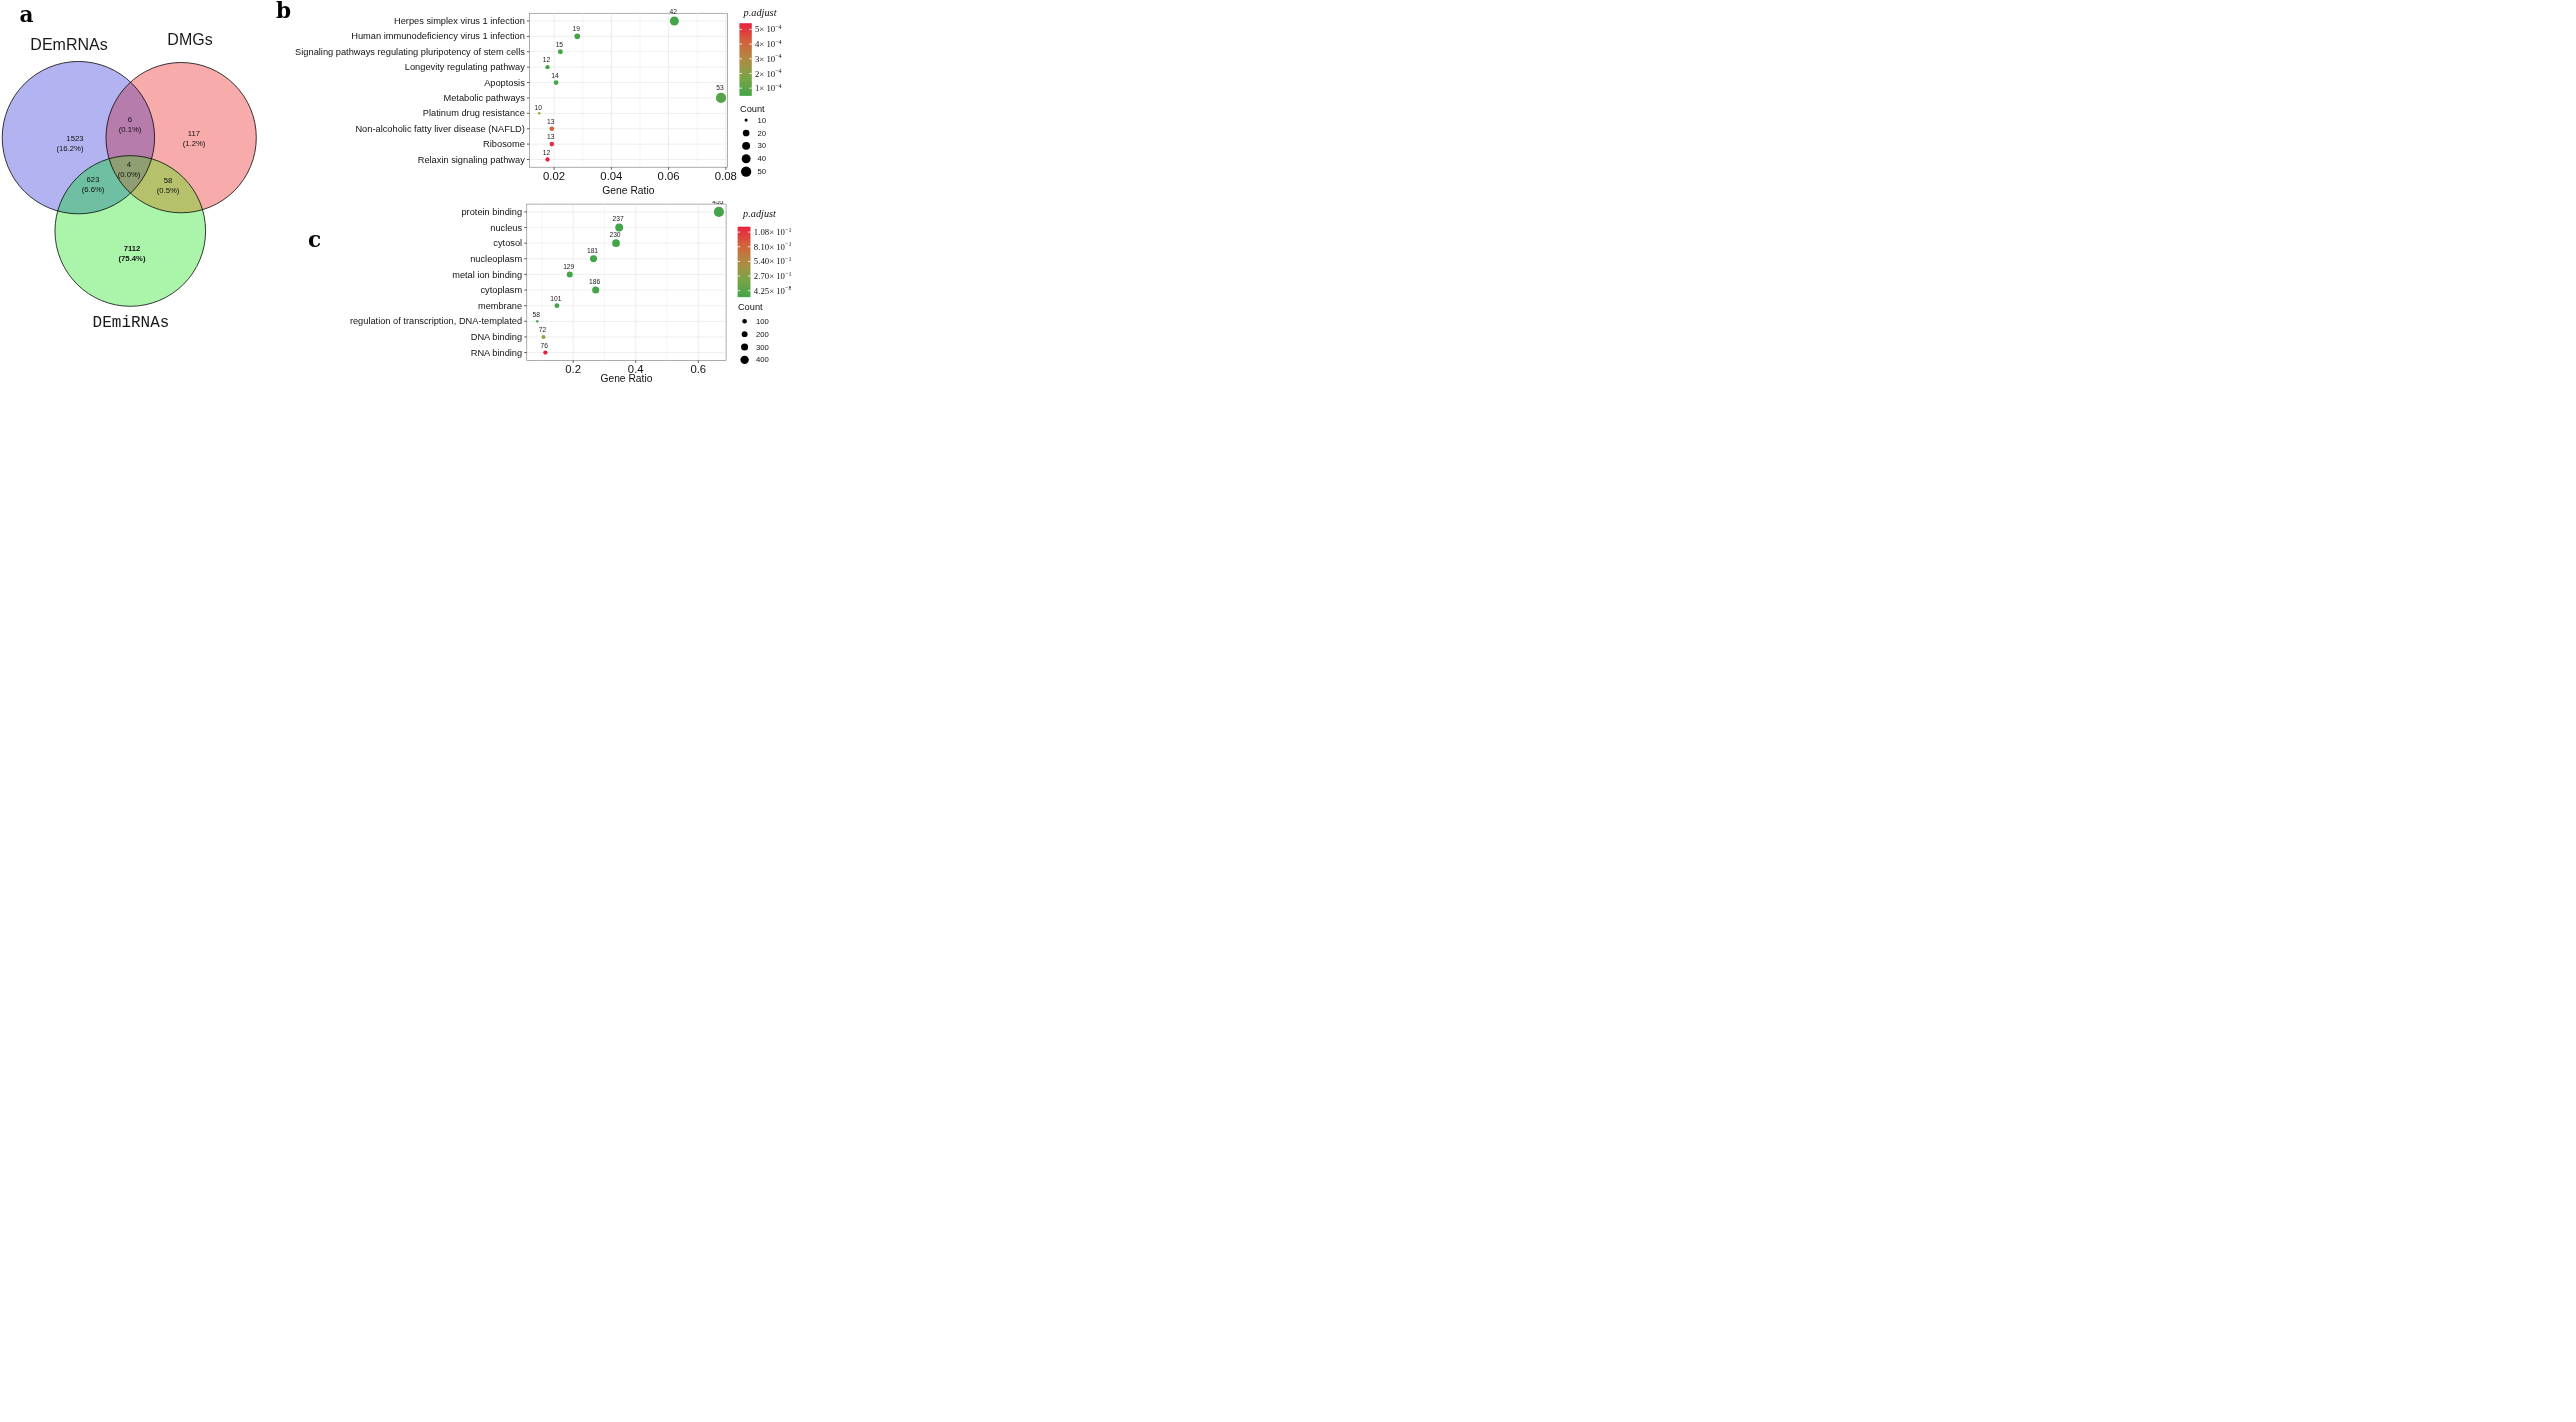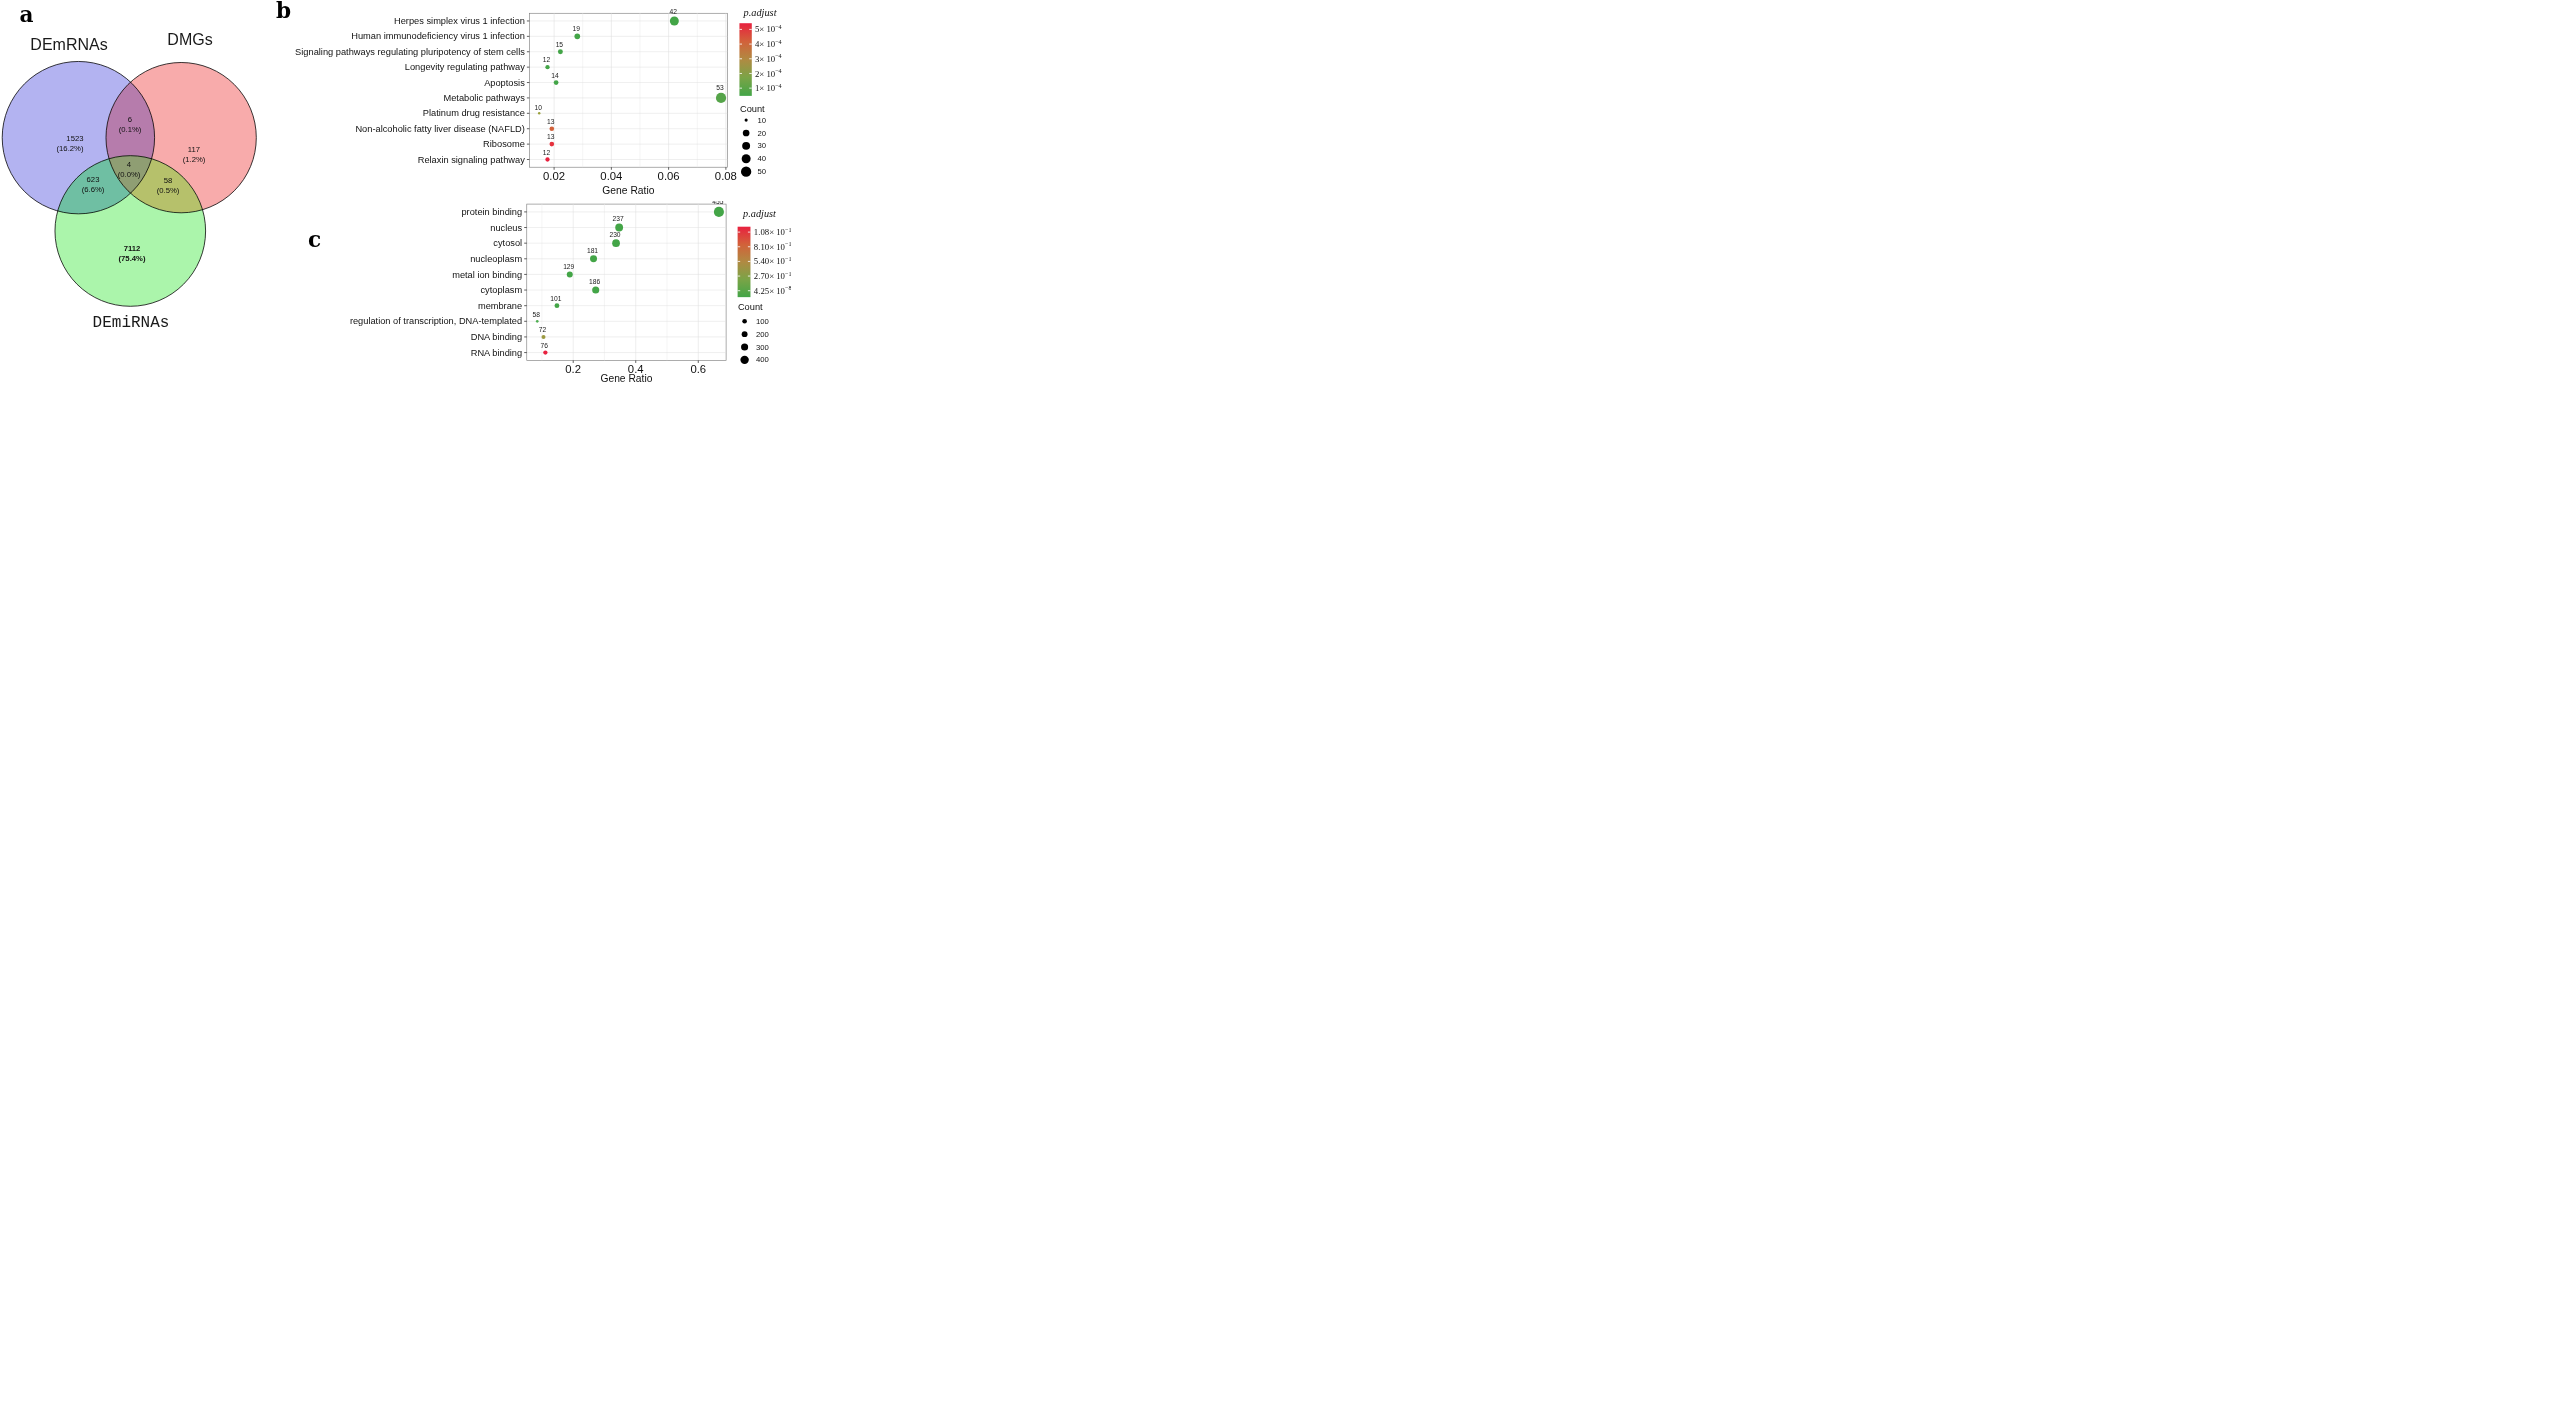--- a/index.html
+++ b/index.html
@@ -87,21 +87,21 @@
   <div class="venn-label" style="left:131px;top:323px;font-family:Liberation Mono, monospace;">DEmiRNAs</div>
 
   <div class="venn-region" style="left:70px;top:144px;text-align:right;">
     <div>1523</div>
     <div>(16.2%)</div>
   </div>
   <div class="venn-region" style="left:130px;top:125px;">
     <div>6</div>
     <div>(0.1%)</div>
   </div>
-  <div class="venn-region" style="left:194px;top:139px;margin-top:16px;">
+  <div class="venn-region" style="left:194px;top:139px;">
     <div>117</div>
     <div>(1.2%)</div>
   </div>
   <div class="venn-region" style="left:129px;top:170px;">
     <div>4</div>
     <div>(0.0%)</div>
   </div>
   <div class="venn-region" style="left:93px;top:185px;">
     <div>623</div>
     <div>(6.6%)</div>

